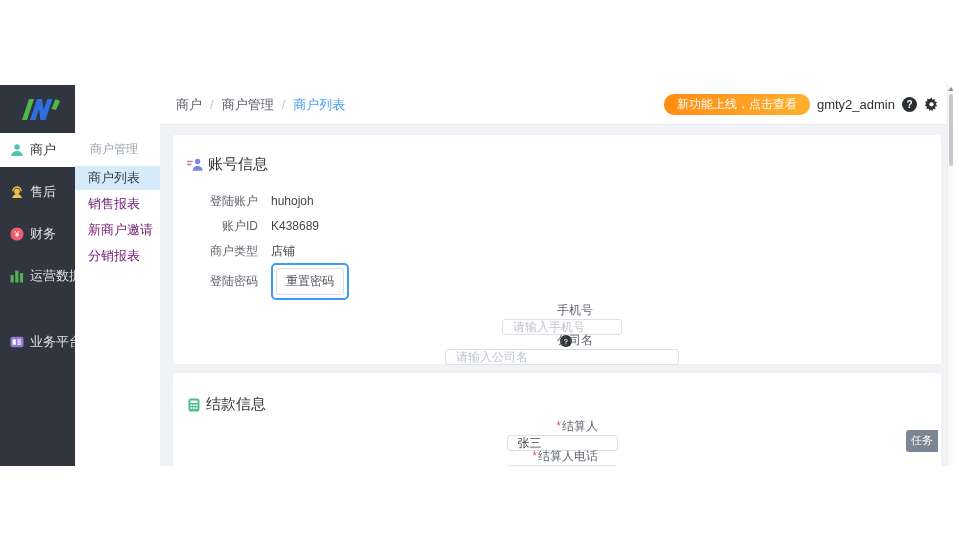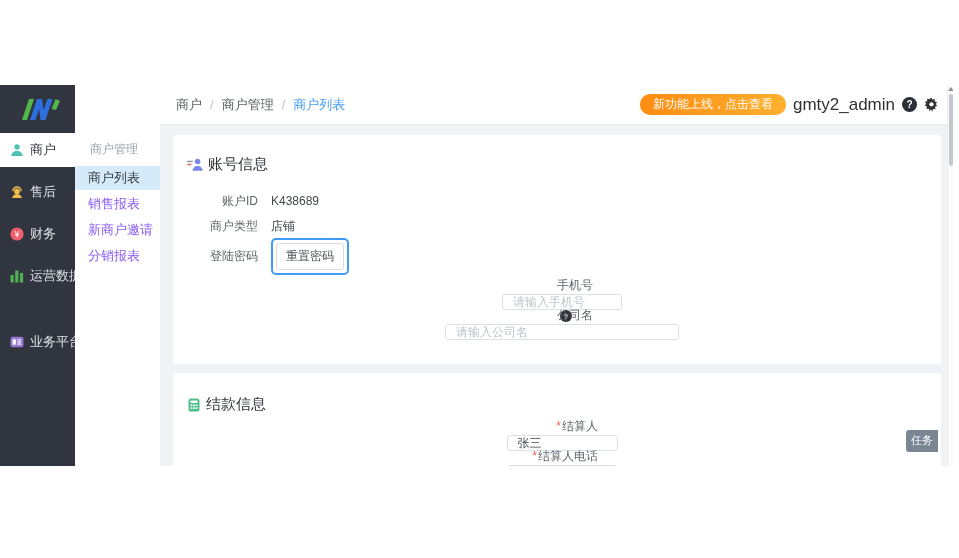--- a/index.html
+++ b/index.html
@@ -15,35 +15,35 @@
     padding-left: 10px; gap: 6px; color: #dfe2e6; font-size: 13px; cursor: pointer; white-space: nowrap; }
   .side-item:first-of-type { margin-top: 3px; }
   .side-item.active { background: #ffffff; color: #33373d; }
   .side-item.group-gap { margin-top: 24px; }
   .side-item .ic { width: 14px; height: 14px; flex: none; display: inline-flex; }
 
   
   .submenu { width: 85px; flex: none; background: #fff; padding-top: 56px; }
   .submenu-header { font-size: 12px; color: #9aa3ab; padding-left: 15px; margin-bottom: 8px; }
   .sub-item { height: 24px; line-height: 24px; margin-bottom: 2px; font-size: 13px;
-    color: #8b5cf6; padding-left: 13px; cursor: pointer; white-space: nowrap; }
+    color: #701a75; padding-left: 13px; cursor: pointer; white-space: nowrap; }
   .sub-item.active { background: #d6ebfa; color: #363b41; }
 
   
   .main { flex: 1; min-width: 0; display: flex; flex-direction: column; }
   .topbar { height: 40px; flex: none; background: #fff; border-bottom: 1px solid #e8eaed;
     display: flex; align-items: center; padding: 0 14px 0 16px; }
   .breadcrumb { display: flex; align-items: center; gap: 8px; font-size: 13px; color: #5a5e66; }
   .crumb { cursor: pointer; }
   .crumb-sep { color: #c0c4cc; }
   .crumb.current { color: #459df5; }
   .topbar-right { margin-left: auto; display: flex; align-items: center; gap: 7px; }
   .notice-badge { background: linear-gradient(90deg, #ff8c12, #ffb02e); color: #fff;
     font-size: 12px; line-height: 1; padding: 4px 13px 5px; border-radius: 10px; cursor: pointer; white-space: nowrap; }
-  .username { font-size: 17px; color: #303133; }
+  .username { font-size: 13px; color: #303133; }
   .help-circle { width: 15px; height: 15px; border-radius: 50%; background: #2b2f36; color: #fff;
     font-size: 10px; font-weight: bold; display: flex; align-items: center; justify-content: center; cursor: pointer; }
   .topbar-gear { width: 15px; height: 15px; display: inline-flex; cursor: pointer; }
 
   .content { flex: 1; min-height: 0; padding: 10px 12px 0 13px; display: flex; flex-direction: column; gap: 9px; }
   .card { background: #fff; border-radius: 2px; }
   .card-account { height: 229px; flex: none; padding: 20px 0 0 10px; }
   .card-settlement { flex: 1; padding: 22px 0 0 10px; overflow: visible; }
   .card-title { display: flex; align-items: center; gap: 5px; margin-left: 4px;
     font-size: 15px; color: #2f3338; }
@@ -196,20 +196,24 @@
             <svg viewBox="0 0 16 14" width="16" height="15">
                 <rect x="0" y="3.2" width="6" height="1.5" rx=".75" fill="#8e97a3"></rect>
                 <rect x="0" y="6.2" width="4.4" height="1.5" rx=".75" fill="#e46a6a"></rect>
                 <circle cx="10.6" cy="4" r="2.7" fill="#7a86e8"></circle>
                 <path d="M5.6 13.3c0-2.9 2.2-4.7 5-4.7s5 1.8 5 4.7z" fill="#7a86e8"></path>
               </svg>
           </span>
           <span>账号信息</span>
         </div>
 
+        <div class="form-row row-static">
+          <span class="form-label">登陆账户</span>
+          <span class="static-value">huhojoh</span>
+        </div>
 
         <div class="form-row row-static">
           <span class="form-label">账户ID</span>
           <span class="static-value">K438689</span>
         </div>
 
         <div class="form-row row-static">
           <span class="form-label">商户类型</span>
           <span class="static-value">店铺</span>
         </div>

